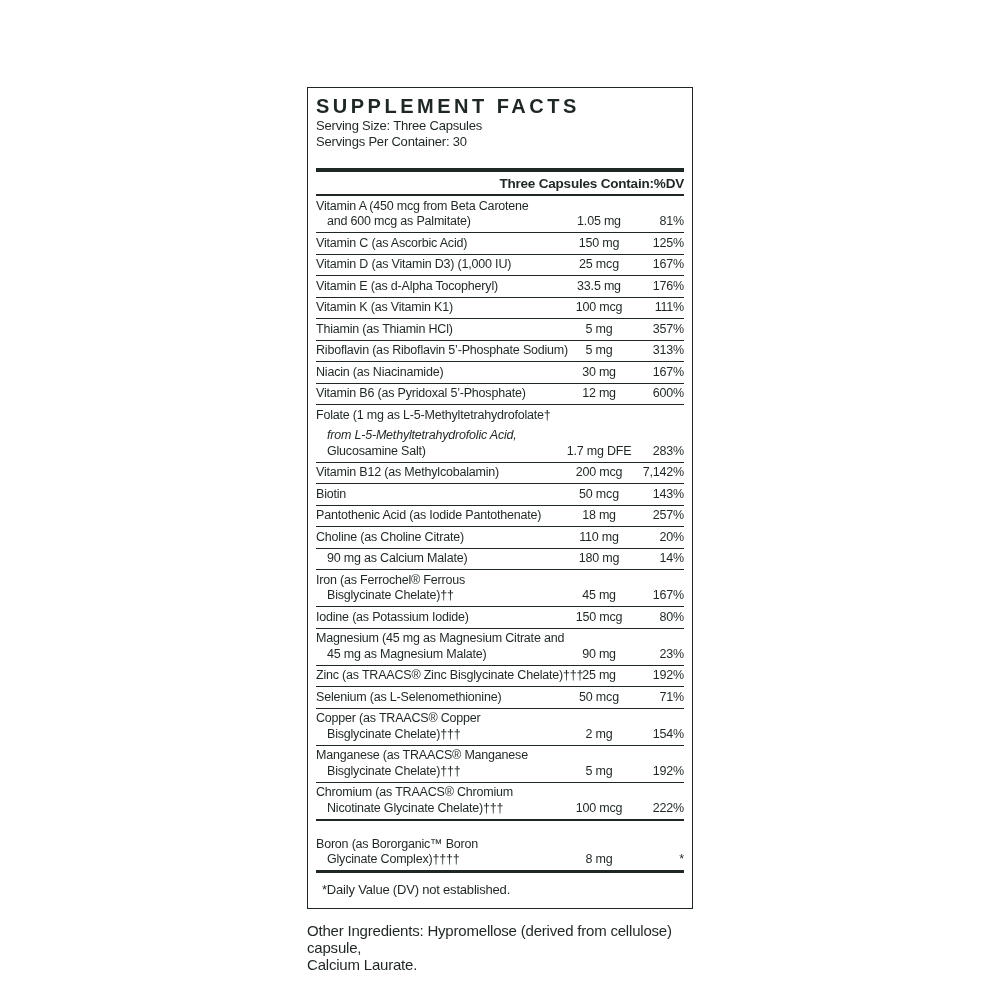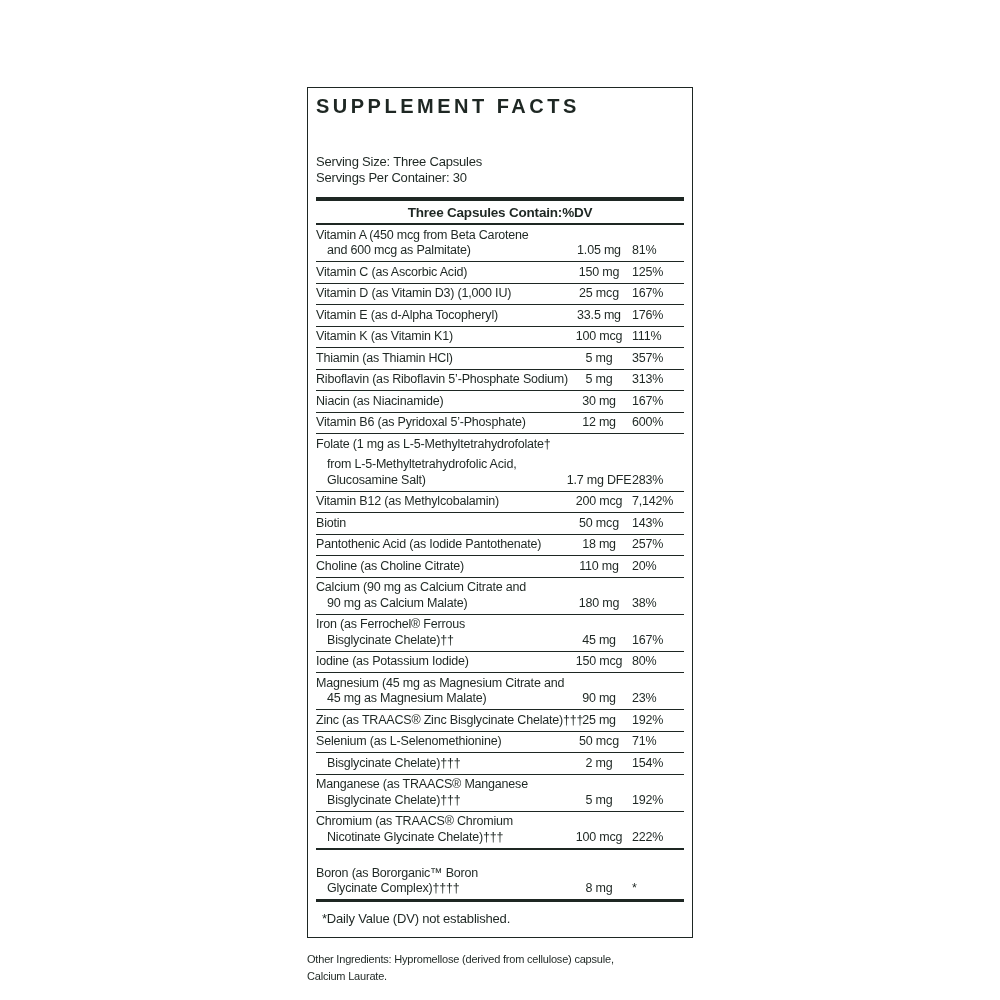--- a/index.html
+++ b/index.html
@@ -27,79 +27,78 @@
     font-weight: bold;
     letter-spacing: 3.5px;
     line-height: 24px;
     margin-top: 1px;
     white-space: nowrap;
   }
   .serving-block {
     font-size: 13px;
     line-height: 16px;
     letter-spacing: -0.2px;
-    padding-bottom: 11px;
+    padding-bottom: 18px;
     border-bottom: 4px solid var(--ink);
-    margin-top: 36px;
   }
   .header-row {
     display: flex;
-    justify-content: center;
+    justify-content: flex-end;
     align-items: baseline;
     font-size: 13.5px;
     font-weight: bold;
     letter-spacing: -0.2px;
     padding: 4px 0 3px 0;
     border-bottom: 2.5px solid var(--ink);
   }
   .rows { }
   .row {
     border-bottom: 1px solid var(--ink);
     padding: 2.5px 0;
     font-size: 12.5px;
     line-height: 15.5px;
     letter-spacing: -0.2px;
   }
   .row .line { white-space: nowrap; }
-  .row .line.cont { padding-left: 11px; }
+  .row .line.cont { padding-left: 11px; font-style: italic; }
   .row .lastline {
     display: flex;
     align-items: baseline;
   }
   .row .lastline .name {
     flex: 1;
     min-width: 0;
     white-space: nowrap;
     overflow: visible;
   }
   .row .lastline .name.cont { padding-left: 11px; }
   .row .amt {
     min-width: 66px;
     text-align: center;
     white-space: nowrap;
   }
   .row .dv {
     min-width: 52px;
-    text-align: left;
+    text-align: right;
     white-space: nowrap;
   }
   .row[data-row-id="folate"] .line.cont { margin-top: 5px; }
   .row[data-row-id="chromium"] { border-bottom-width: 2px; }
   .row[data-row-id="boron"] {
     padding-top: 16px;
     border-bottom: 3px solid var(--ink);
   }
   .footnote {
     font-size: 13px;
     letter-spacing: -0.2px;
     padding: 9px 0 11px 6px;
   }
   .other-ingredients {
     margin-top: 13px;
-    font-size: 11px;
+    font-size: 15px;
     line-height: 17px;
     letter-spacing: -0.2px;
     white-space: pre-line;
   }
 </style>
 </head>
 <body style="background: rgb(255, 255, 255);">
 
 <div class="label-wrap">
   <div class="panel">
@@ -208,25 +207,24 @@
           </div>
         </div>
         <div class="row" data-row-id="choline">
           <div class="lastline">
             <div class="name">Choline (as Choline Citrate)</div>
             <div class="amt">110 mg</div>
             <div class="dv">20%</div>
           </div>
         </div>
         <div class="row" data-row-id="calcium">
-          <div class="line">Calcium (90 mg as Calcium Citrate and</div>
           <div class="lastline">
             <div class="name cont">90 mg as Calcium Malate)</div>
             <div class="amt">180 mg</div>
-            <div class="dv">38%</div>
+            <div class="dv">14%</div>
           </div>
         </div>
         <div class="row" data-row-id="iron">
           <div class="line">Iron (as Ferrochel® Ferrous</div>
           <div class="lastline">
             <div class="name cont">Bisglycinate Chelate)††</div>
             <div class="amt">45 mg</div>
             <div class="dv">167%</div>
           </div>
         </div>
@@ -253,20 +251,21 @@
           </div>
         </div>
         <div class="row" data-row-id="selenium">
           <div class="lastline">
             <div class="name">Selenium (as L-Selenomethionine)</div>
             <div class="amt">50 mcg</div>
             <div class="dv">71%</div>
           </div>
         </div>
         <div class="row" data-row-id="copper">
+          <div class="line">Copper (as TRAACS® Copper</div>
           <div class="lastline">
             <div class="name cont">Bisglycinate Chelate)†††</div>
             <div class="amt">2 mg</div>
             <div class="dv">154%</div>
           </div>
         </div>
         <div class="row" data-row-id="manganese">
           <div class="line">Manganese (as TRAACS® Manganese</div>
           <div class="lastline">
             <div class="name cont">Bisglycinate Chelate)†††</div>

